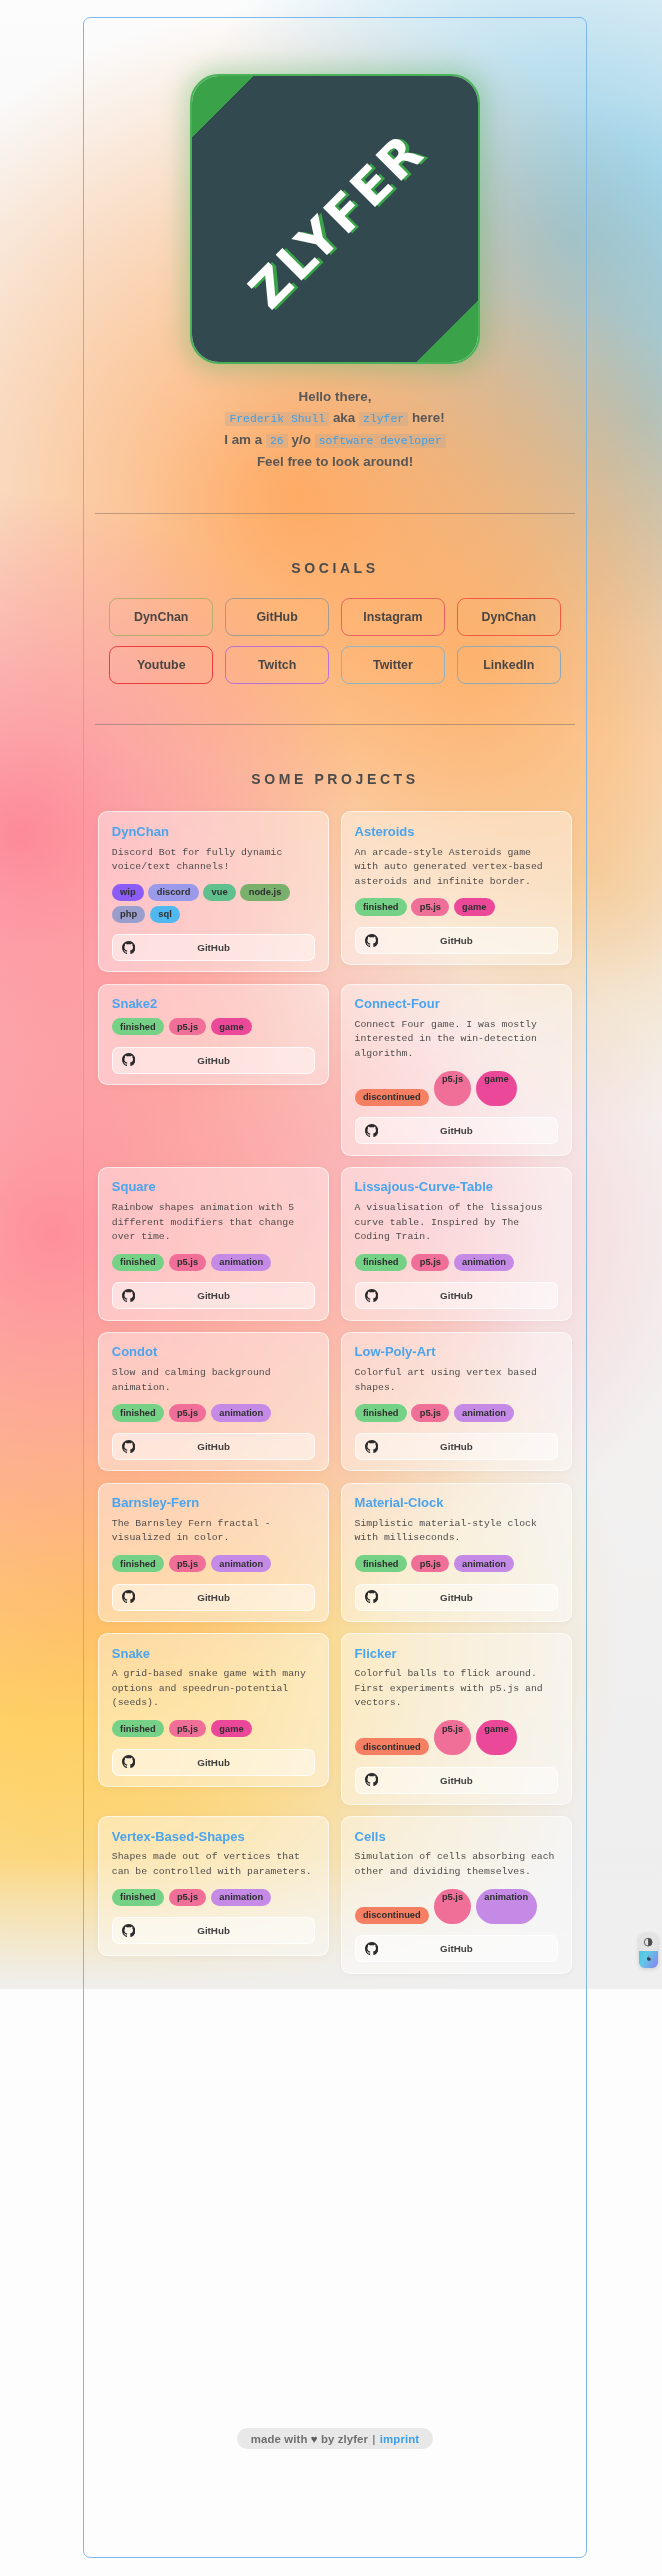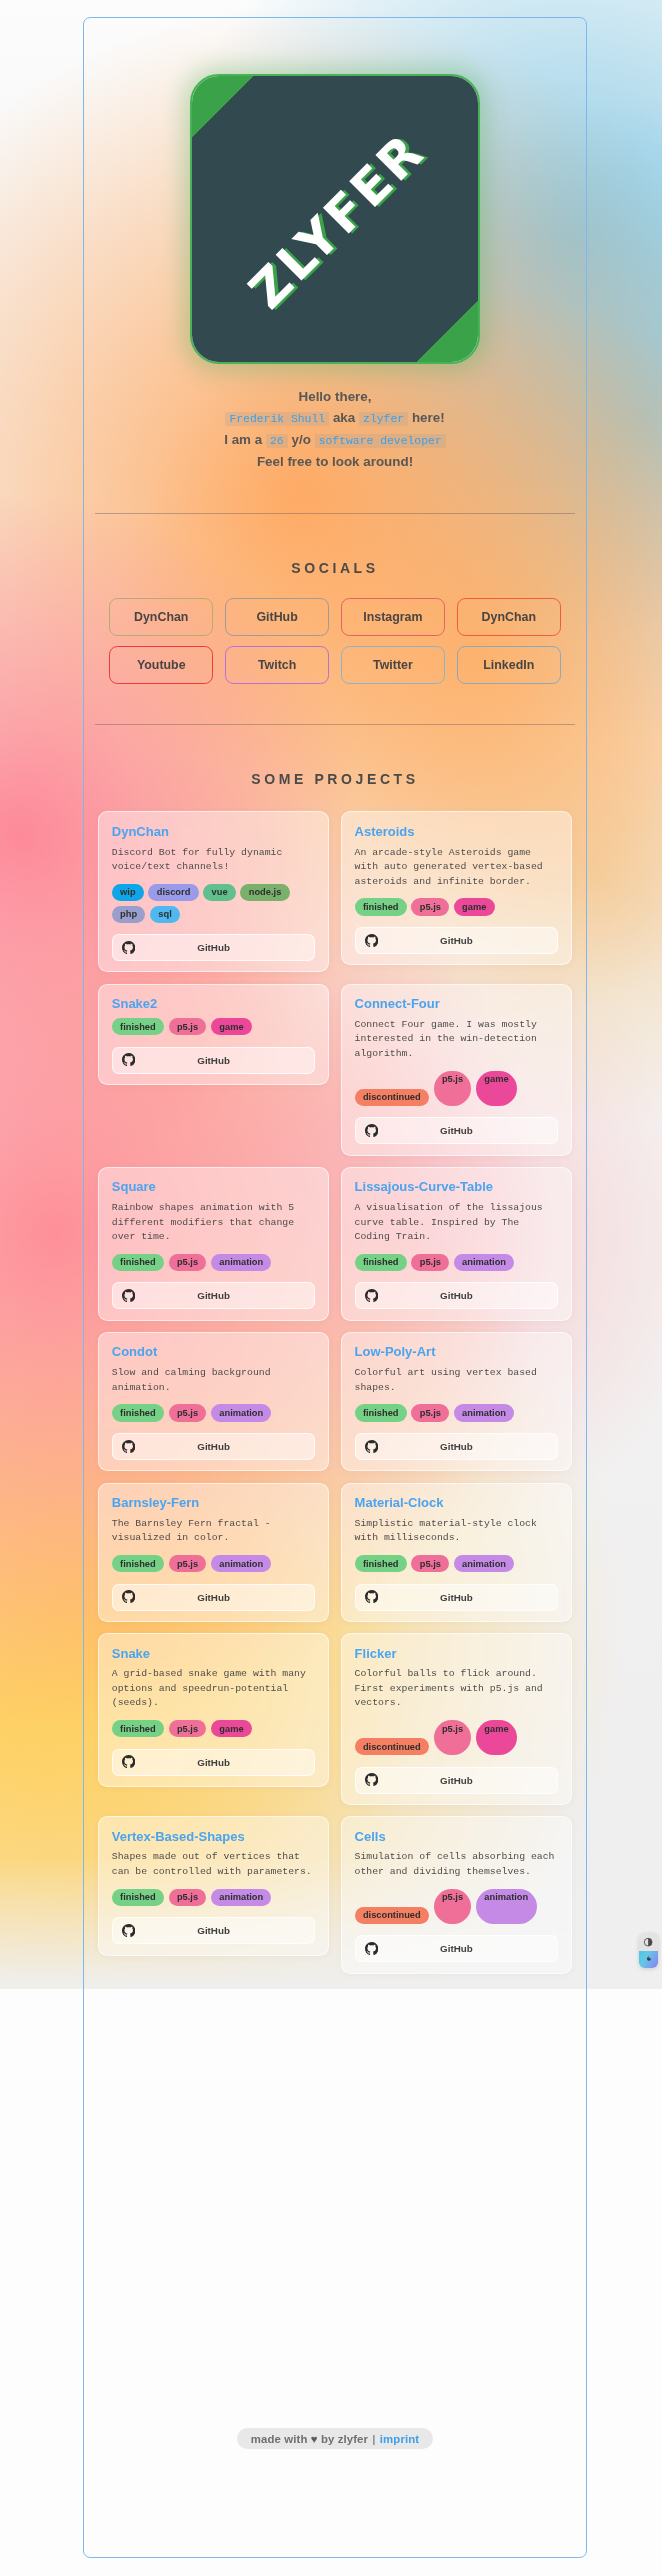--- a/index.html
+++ b/index.html
@@ -215,21 +215,21 @@
   .tag {
     border-radius: 516px;
     padding: 3.6px 8.3px;
     font-size: 9.3px;
     font-weight: 600;
     color: #2e2e2e;
     white-space: nowrap;
   }
   .tag.t-finished     { background: #74d185; }
   .tag.t-discontinued { background: #f57f63; margin-top: 18px; }
-  .tag.t-wip          { background: #0ea5e9; }
+  .tag.t-wip          { background: #8b5cf6; }
   .tag.t-p5js         { background: #ef6f99; }
   .tag.t-game         { background: #ec4899; }
   .tag.t-animation    { background: #c48ae6; }
   .tag.t-discord      { background: #9a9aea; }
   .tag.t-vue          { background: #5fc08e; }
   .tag.t-nodejs       { background: #79b06c; }
   .tag.t-php          { background: #9a9ecd; }
   .tag.t-sql          { background: #4fb8f0; }
 
   .gh-btn {

